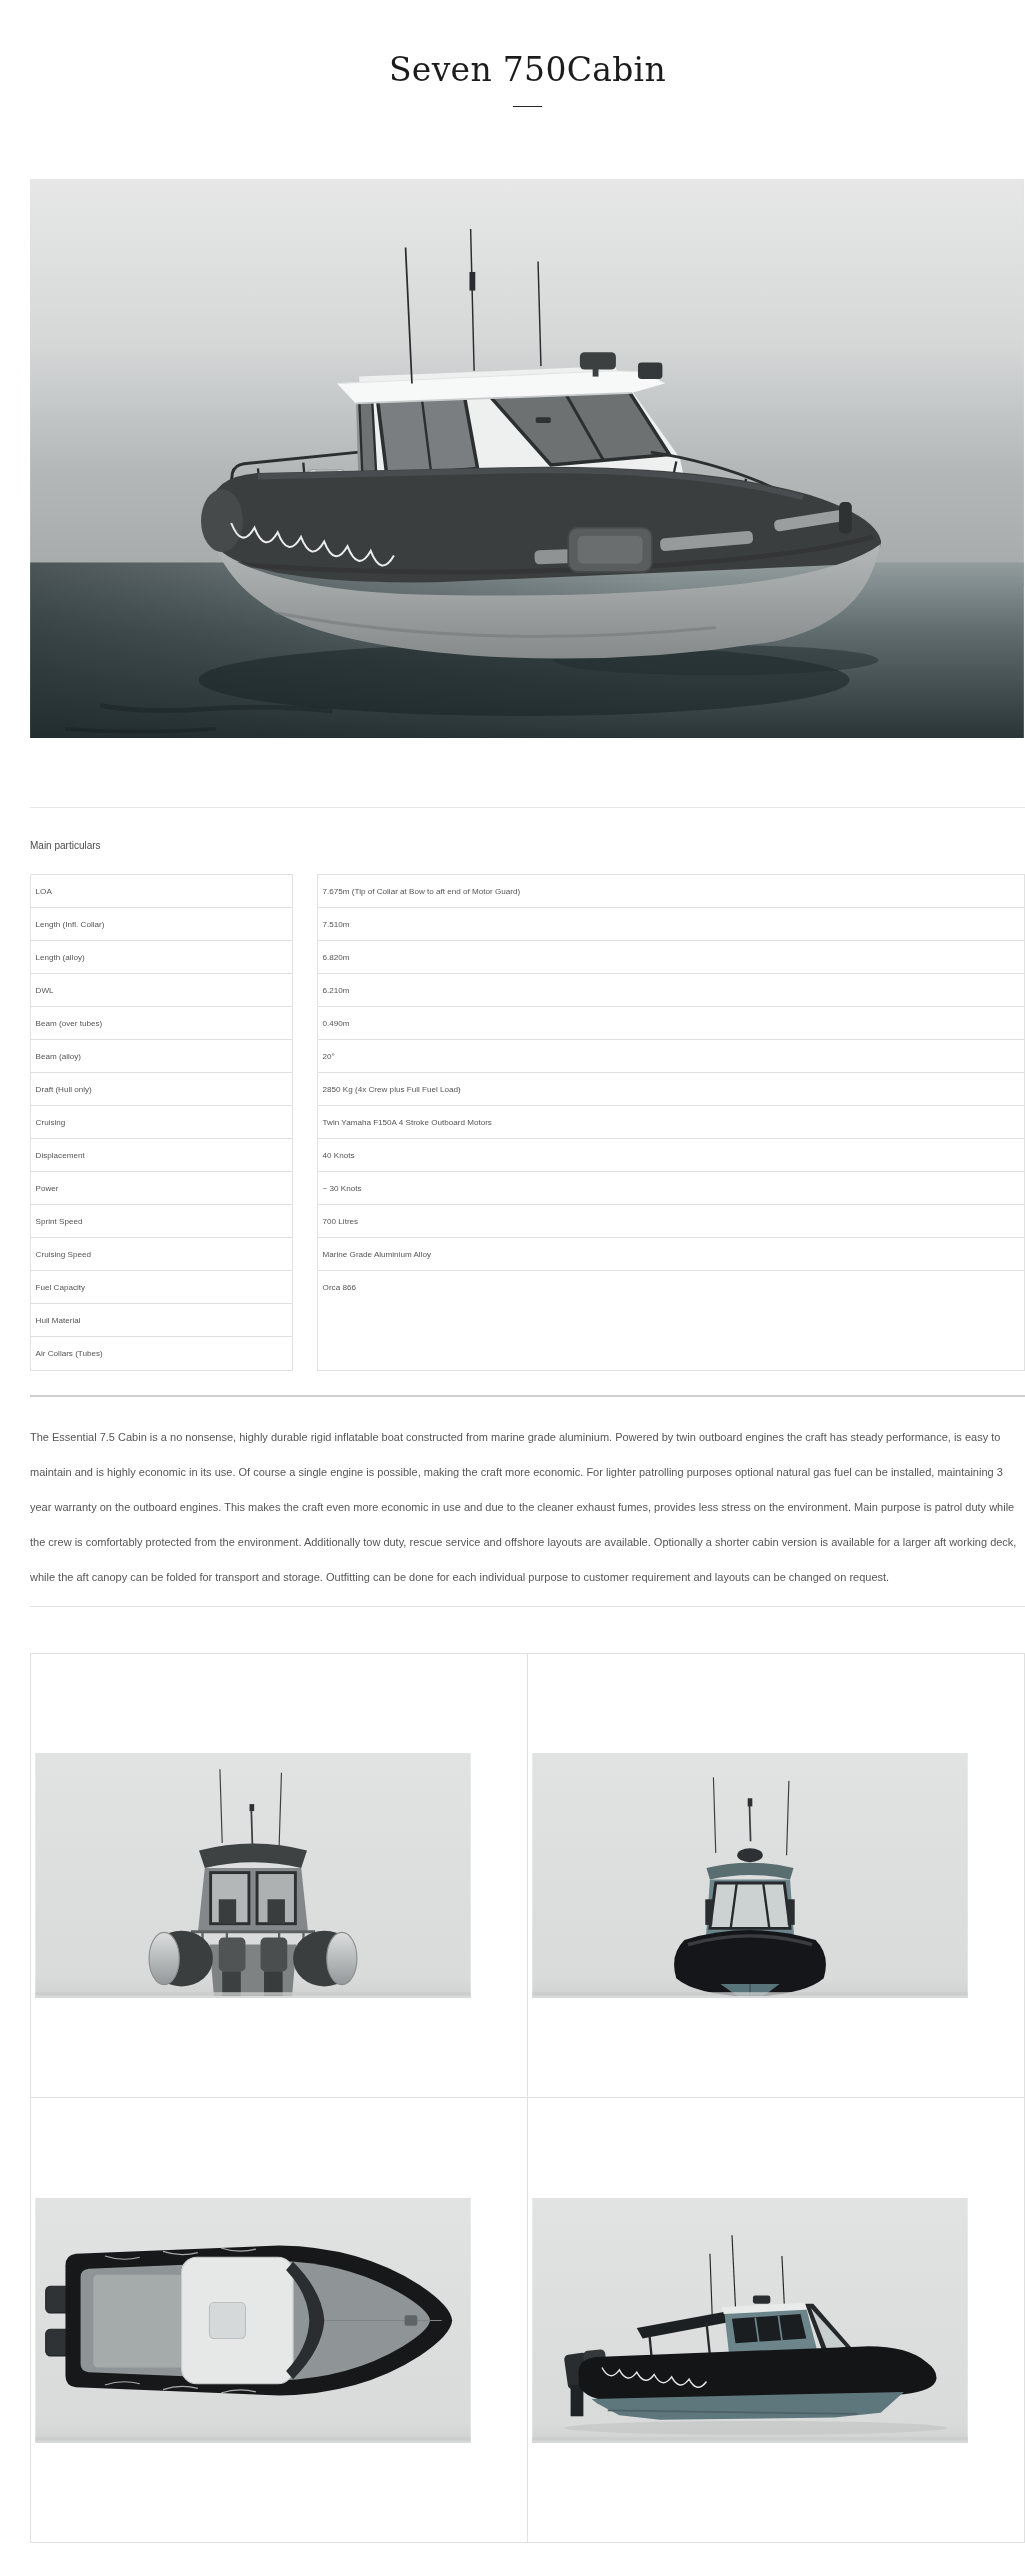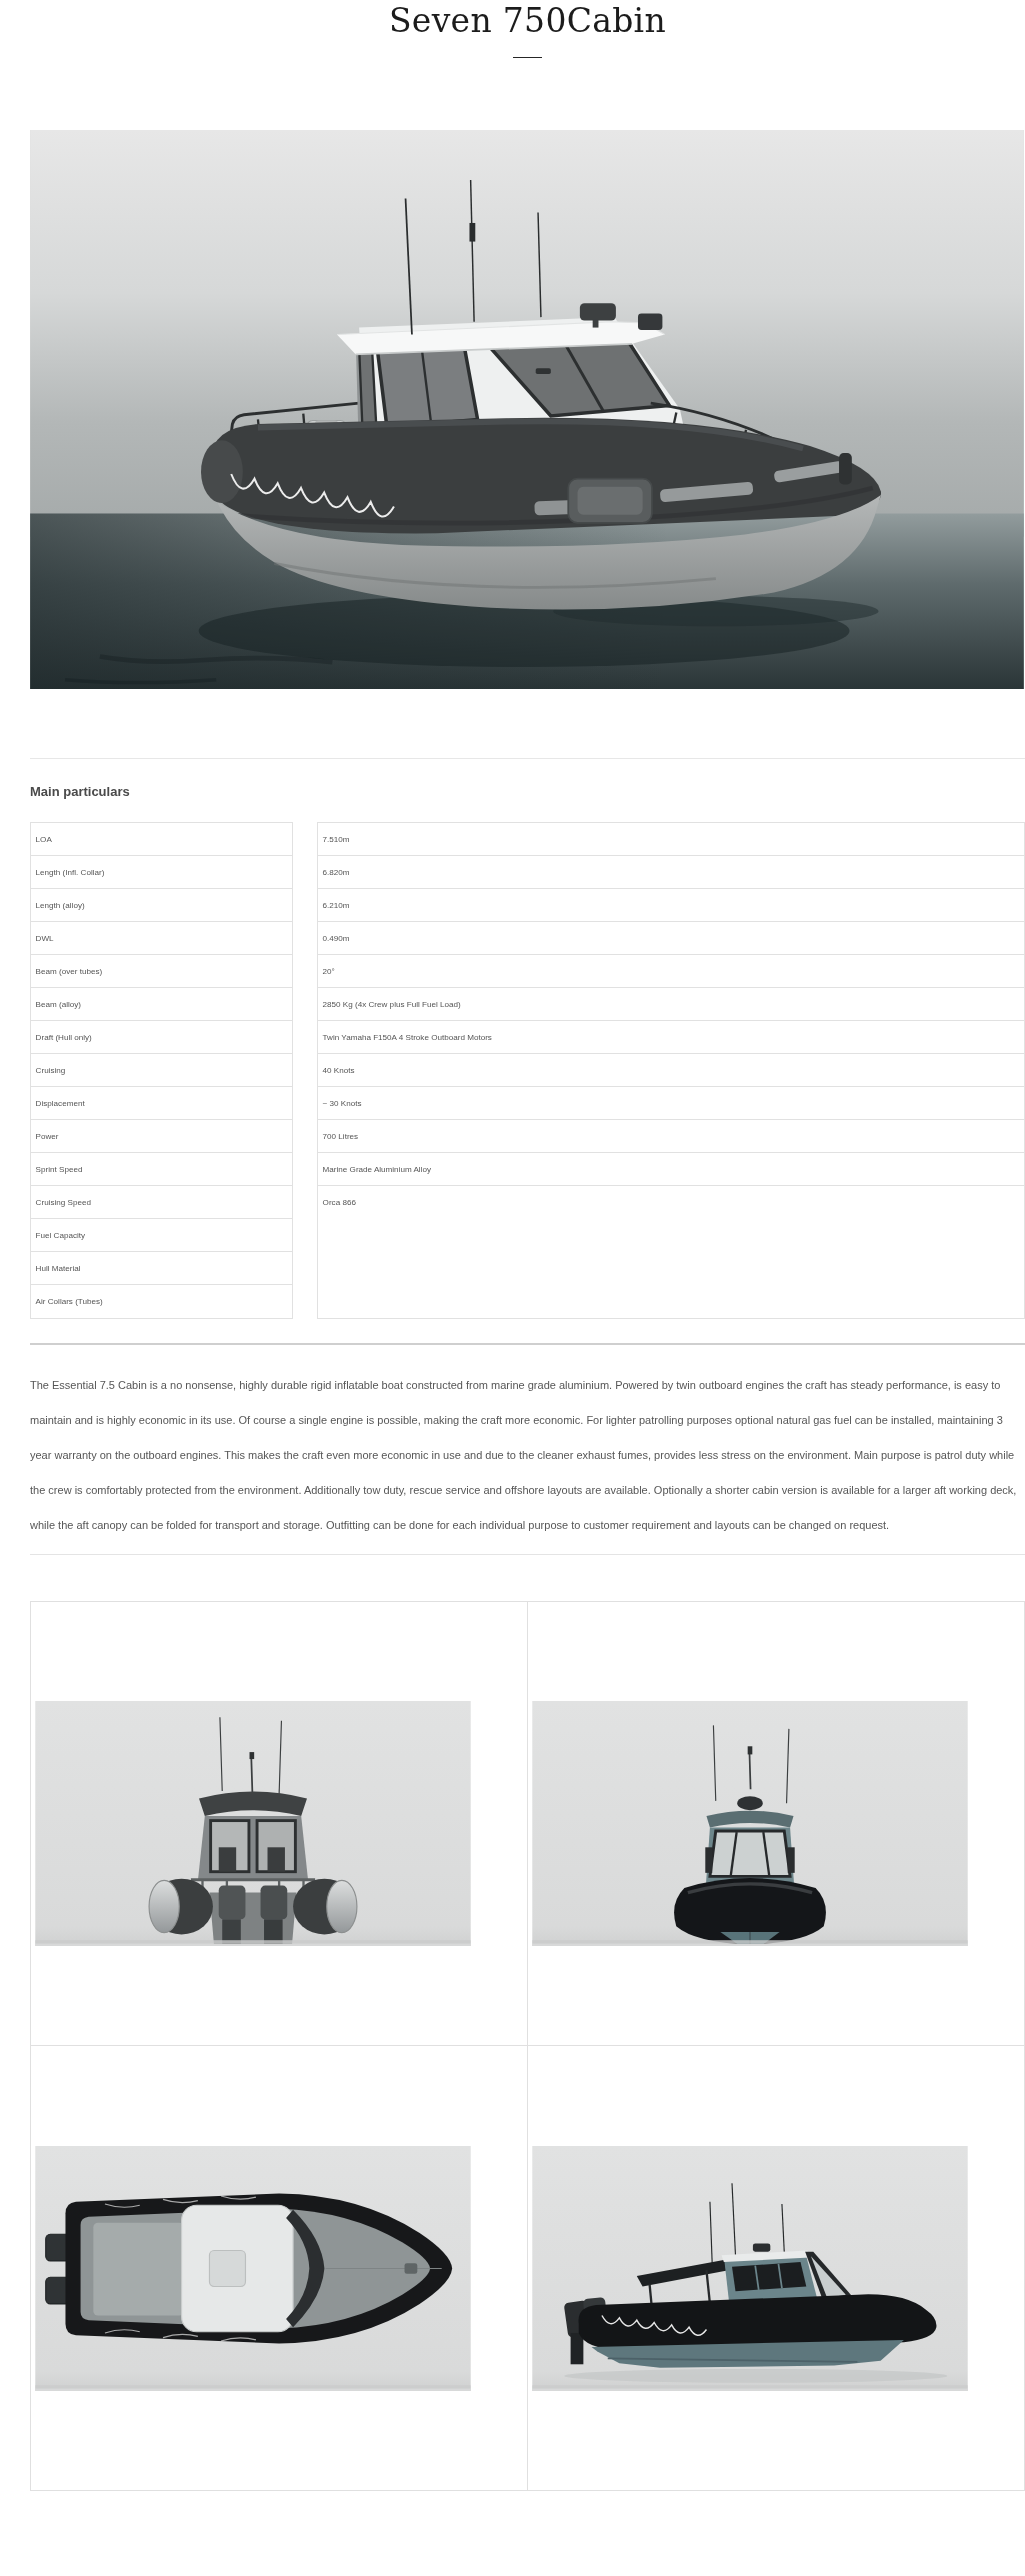--- a/index.html
+++ b/index.html
@@ -1,36 +1,36 @@
 <!DOCTYPE html>
 <html style="font-size:9.3px"><head>
 <meta charset="utf-8">
 <style>
   html,body{margin:0;padding:0;background:#ffffff;}
   body{font-family:"Liberation Sans", sans-serif;color:#555;width:1025px;}
   .container{width:995px;margin:0 auto;padding:0 0 27px 0;position:relative;left:0;}
   .inner{margin:0 15px;width:995px;}
 
   
-  .page-title{margin:0;text-align:center;
+  .page-title{margin:0;padding-top:49px;text-align:center;
     font-family:"DejaVu Serif", serif;font-weight:500;font-size:33px;line-height:42px;
     color:#1c1c1c;letter-spacing:0.3px;}
   .title-dash{width:29px;border-top:1.7px solid #262626;margin:15px auto 0 auto;height:0;}
 
   
   .hero{margin-top:72px;width:994px;height:559px;overflow:hidden;background:#dcdcdc;}
   .hero svg{display:block;}
 
   
   .divider-thin{border-top:0.6px solid #e7e7e7;height:0;margin-top:69px;}
   .divider-thick{height:2.3px;background:#cfcfcf;margin-top:24px;}
   .divider-light{border-top:1.2px solid #e4e4e4;height:0;margin-top:5.8px;}
 
   
-  .section-heading{margin-top:25px;font-size:13px;font-weight:bold;color:#4a4a4a;}
+  .section-heading{margin-top:32px;font-size:10px;font-weight:normal;color:#4a4a4a;}
   .spec-table{margin-top:23px;display:flex;column-gap:16.3px;gap:24px;}
   .spec-col{border:0.6px solid #e1e1e1;box-sizing:border-box;}
   .spec-col.labels{width:263px;}
   .spec-col.values{flex:1;}
   .spec-cell{height:33px;box-sizing:border-box;display:flex;align-items:center;
     padding:0 4.6px;border-bottom:0.6px solid #e1e1e1;font-size:8.1px;color:#555;white-space:nowrap;}
   .spec-cell:last-child{border-bottom:none;}
 
   
   .description{margin-top:23px;font-size:11px;line-height:35px;color:#565656;}
@@ -168,20 +168,21 @@
         <div class="spec-cell">Cruising</div>
         <div class="spec-cell">Displacement</div>
         <div class="spec-cell">Power</div>
         <div class="spec-cell">Sprint Speed</div>
         <div class="spec-cell">Cruising Speed</div>
         <div class="spec-cell">Fuel Capacity</div>
         <div class="spec-cell">Hull Material</div>
         <div class="spec-cell">Air Collars (Tubes)</div>
       </div>
       <div class="spec-col values">
+        <div class="spec-cell">7.675m (Tip of Collar at Bow to aft end of Motor Guard)</div>
         <div class="spec-cell">7.510m</div>
         <div class="spec-cell">6.820m</div>
         <div class="spec-cell">6.210m</div>
         <div class="spec-cell">0.490m</div>
         <div class="spec-cell">20°</div>
         <div class="spec-cell">2850 Kg (4x Crew plus Full Fuel Load)</div>
         <div class="spec-cell">Twin Yamaha F150A 4 Stroke Outboard Motors</div>
         <div class="spec-cell">40 Knots</div>
         <div class="spec-cell">~ 30 Knots</div>
         <div class="spec-cell">700 Litres</div>

